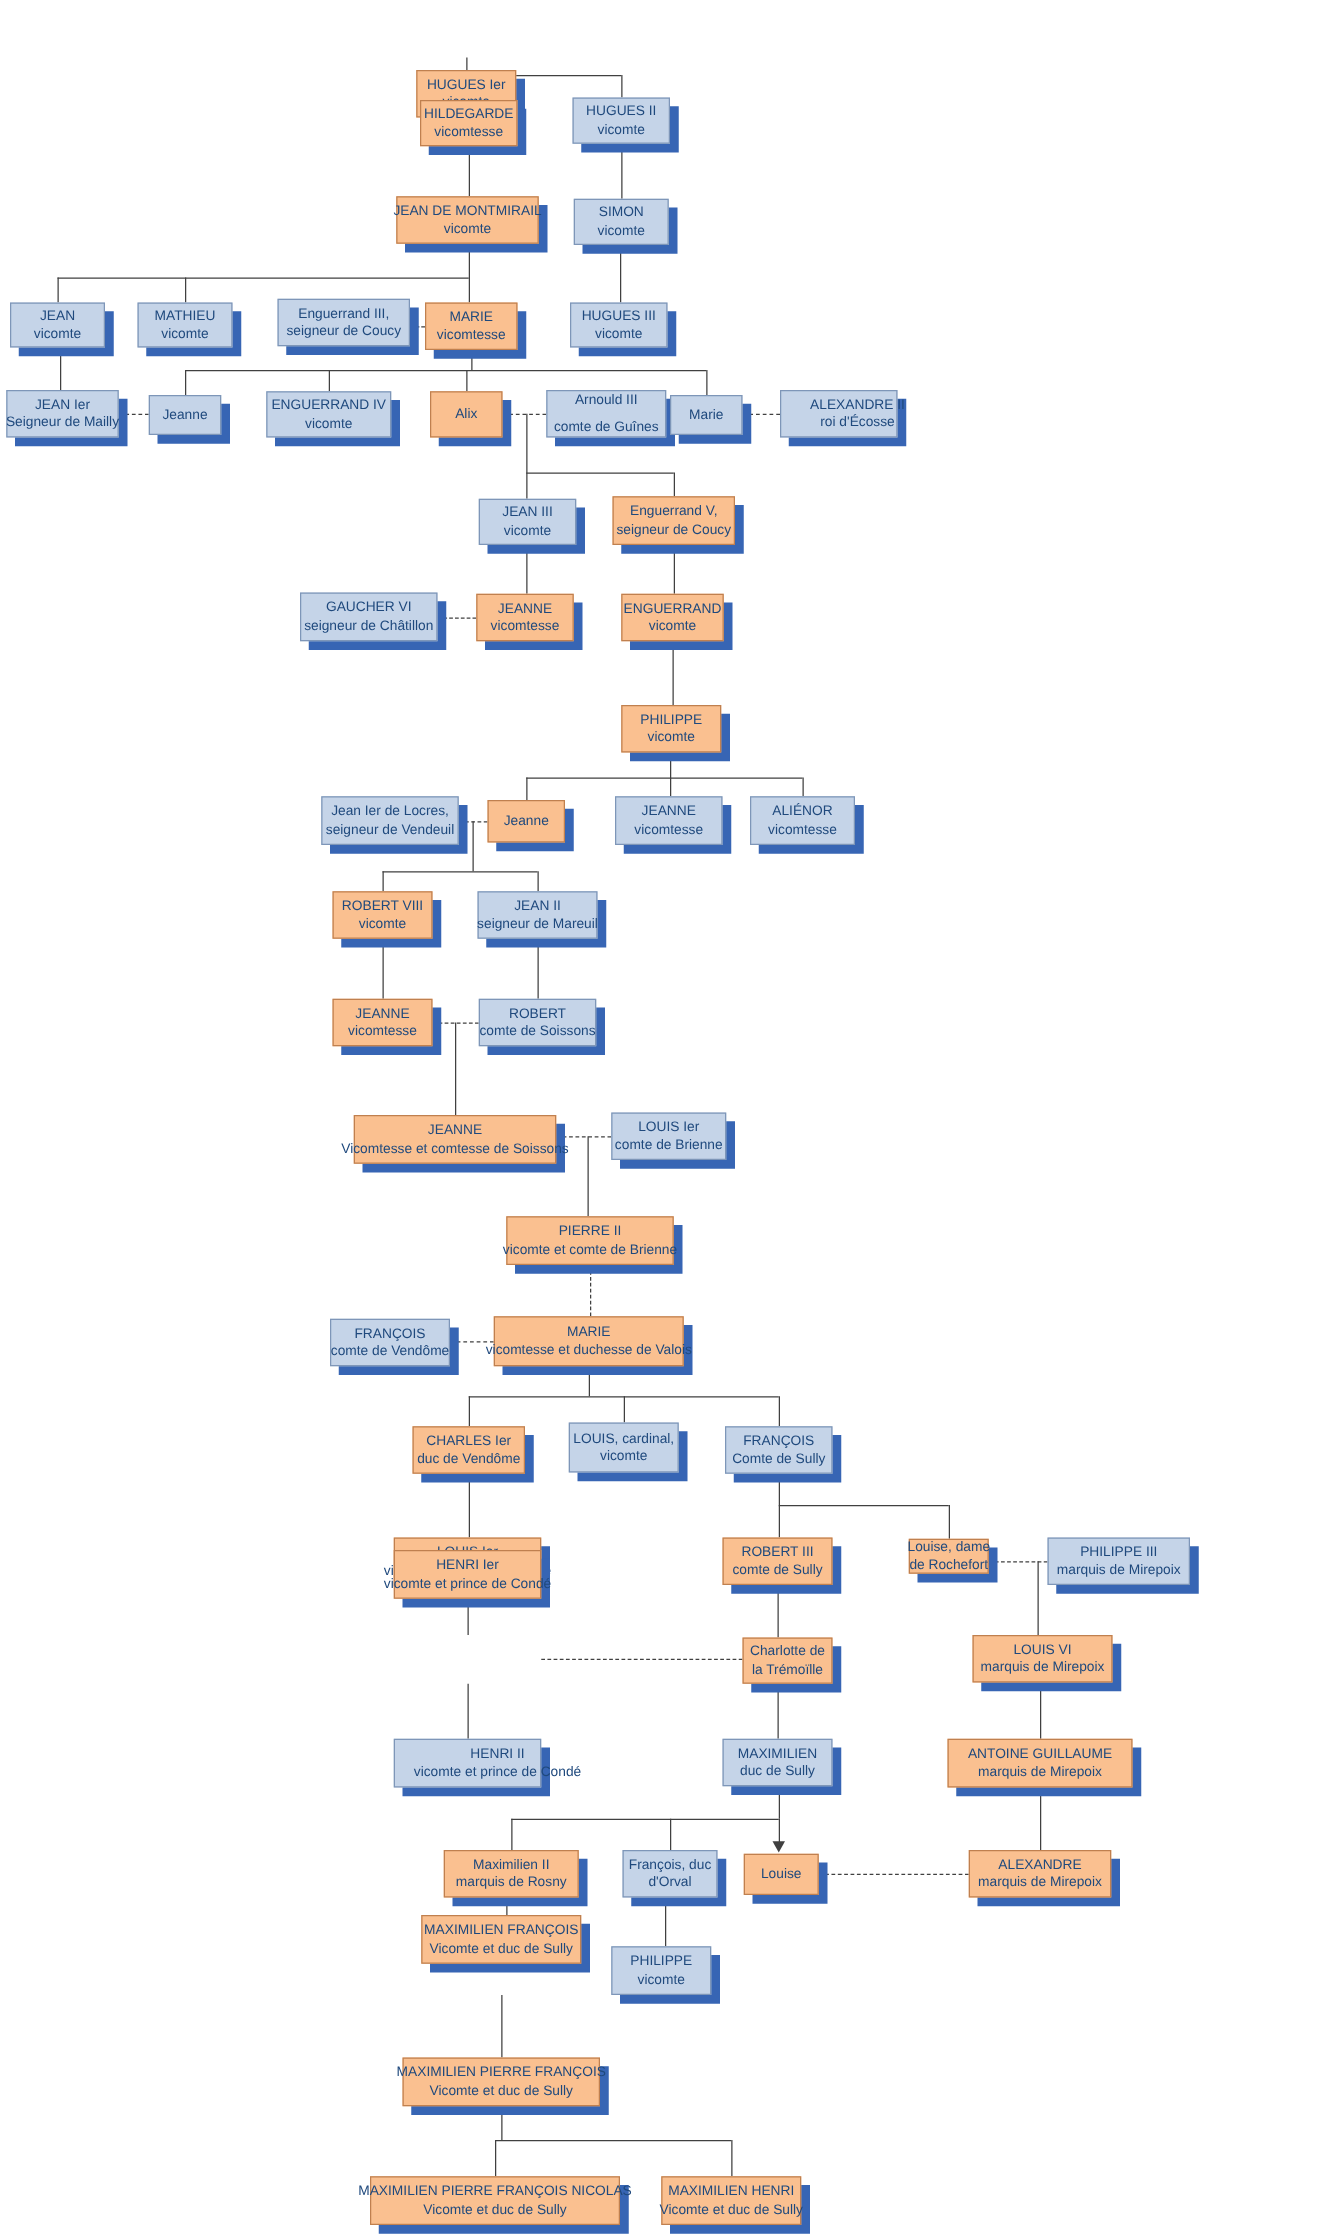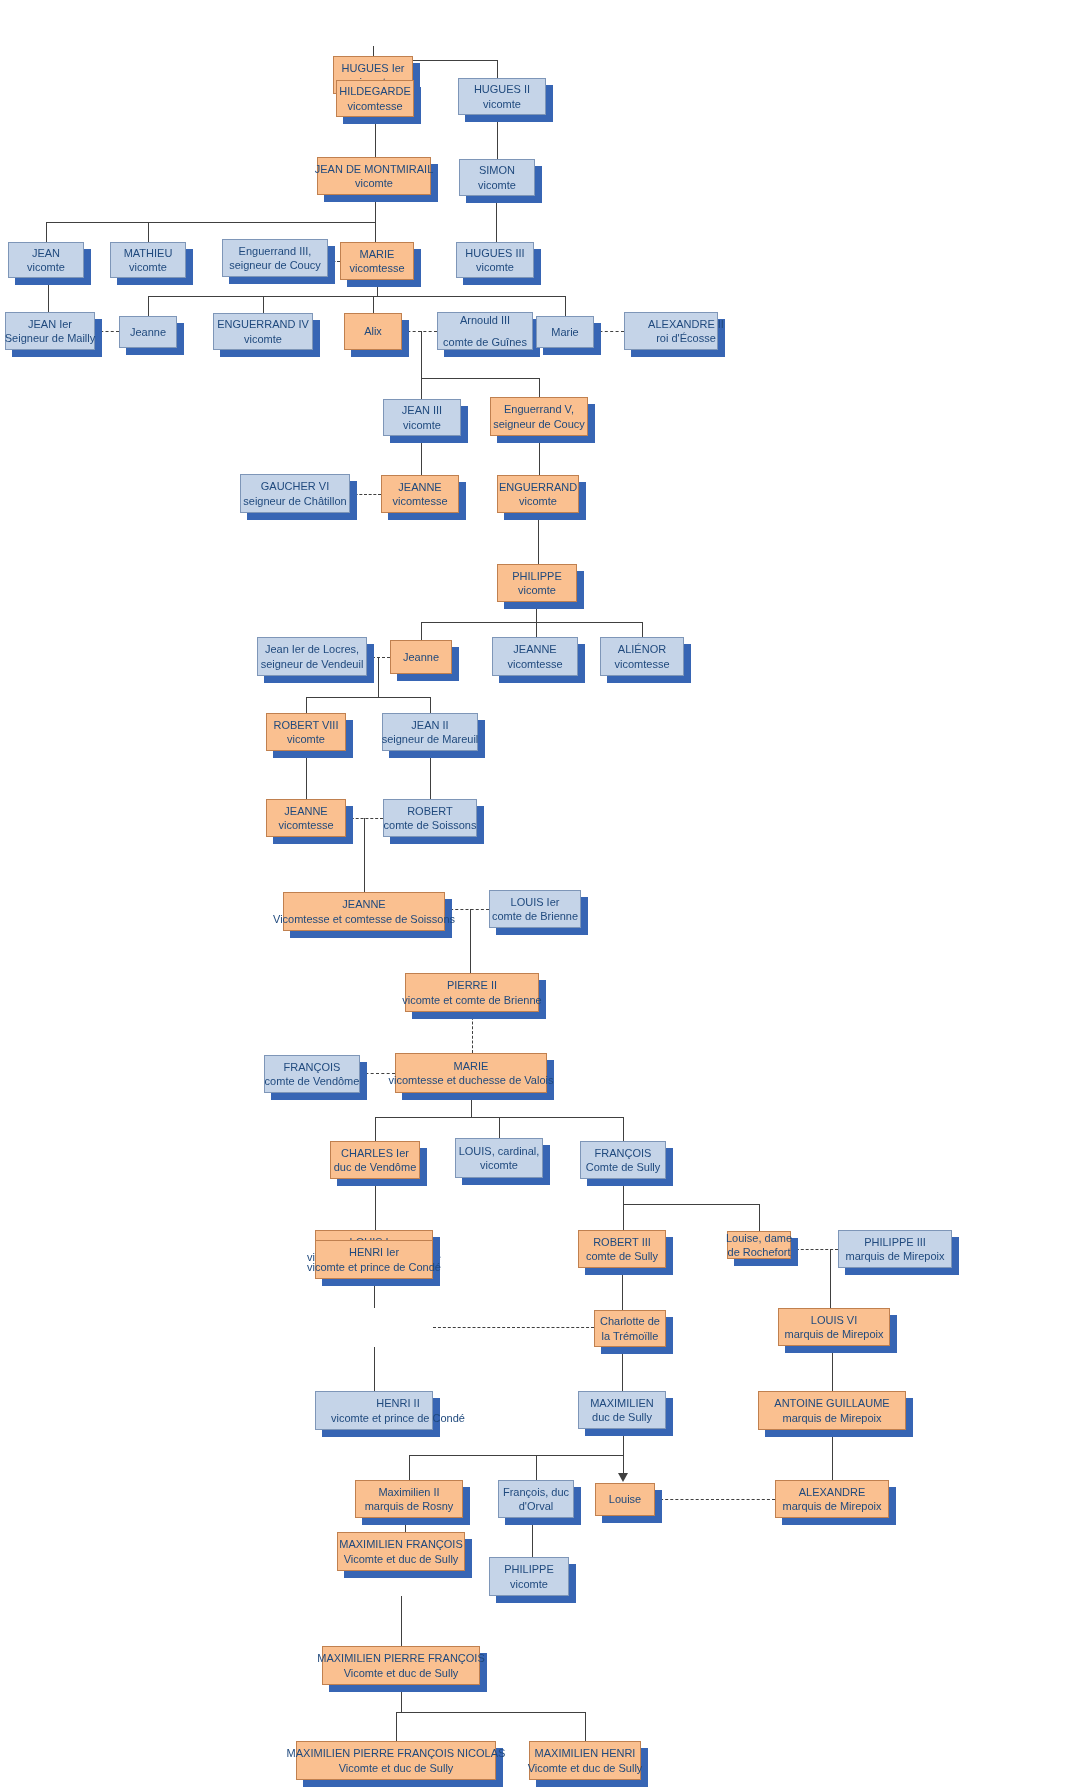--- a/index.html
+++ b/index.html
@@ -126,21 +126,21 @@
     <div class="conn v" style="left: 585px; top: 1712px; height: 29px;"></div>
     <div class="arrow-down" style="left: 618px; top: 1473px;"></div>
     <div class="node orange" style="left: 333px; top: 8px; width: 80px; height: 38px; margin-top: 48px;">
       <div class="nline">HUGUES Ier</div>
       <div class="nline">vicomte</div>
     </div>
     <div class="node orange" style="left: 336px; top: 80px; width: 78px; height: 37px;">
       <div class="nline">HILDEGARDE</div>
       <div class="nline">vicomtesse</div>
     </div>
-    <div class="node blue" style="left: 458px; top: 78px; width: 88px; height: 37px; align-items: center;">
+    <div class="node blue" style="left: 458px; top: 78px; width: 78px; height: 37px; align-items: center;">
       <div class="nline">HUGUES II</div>
       <div class="nline">vicomte</div>
     </div>
     <div class="node orange" style="left: 317px; top: 157px; width: 114px; height: 38px;">
       <div class="nline">JEAN DE MONTMIRAIL</div>
       <div class="nline">vicomte</div>
     </div>
     <div class="node blue" style="left: 459px; top: 159px; width: 76px; height: 37px;">
       <div class="nline">SIMON</div>
       <div class="nline">vicomte</div>

